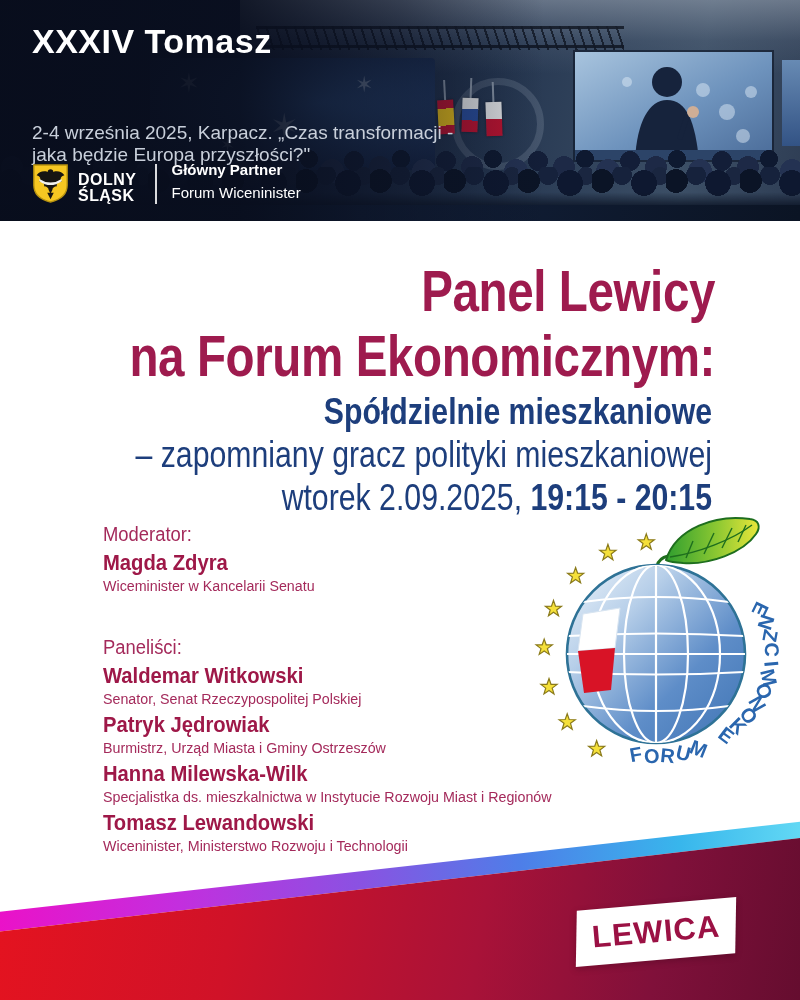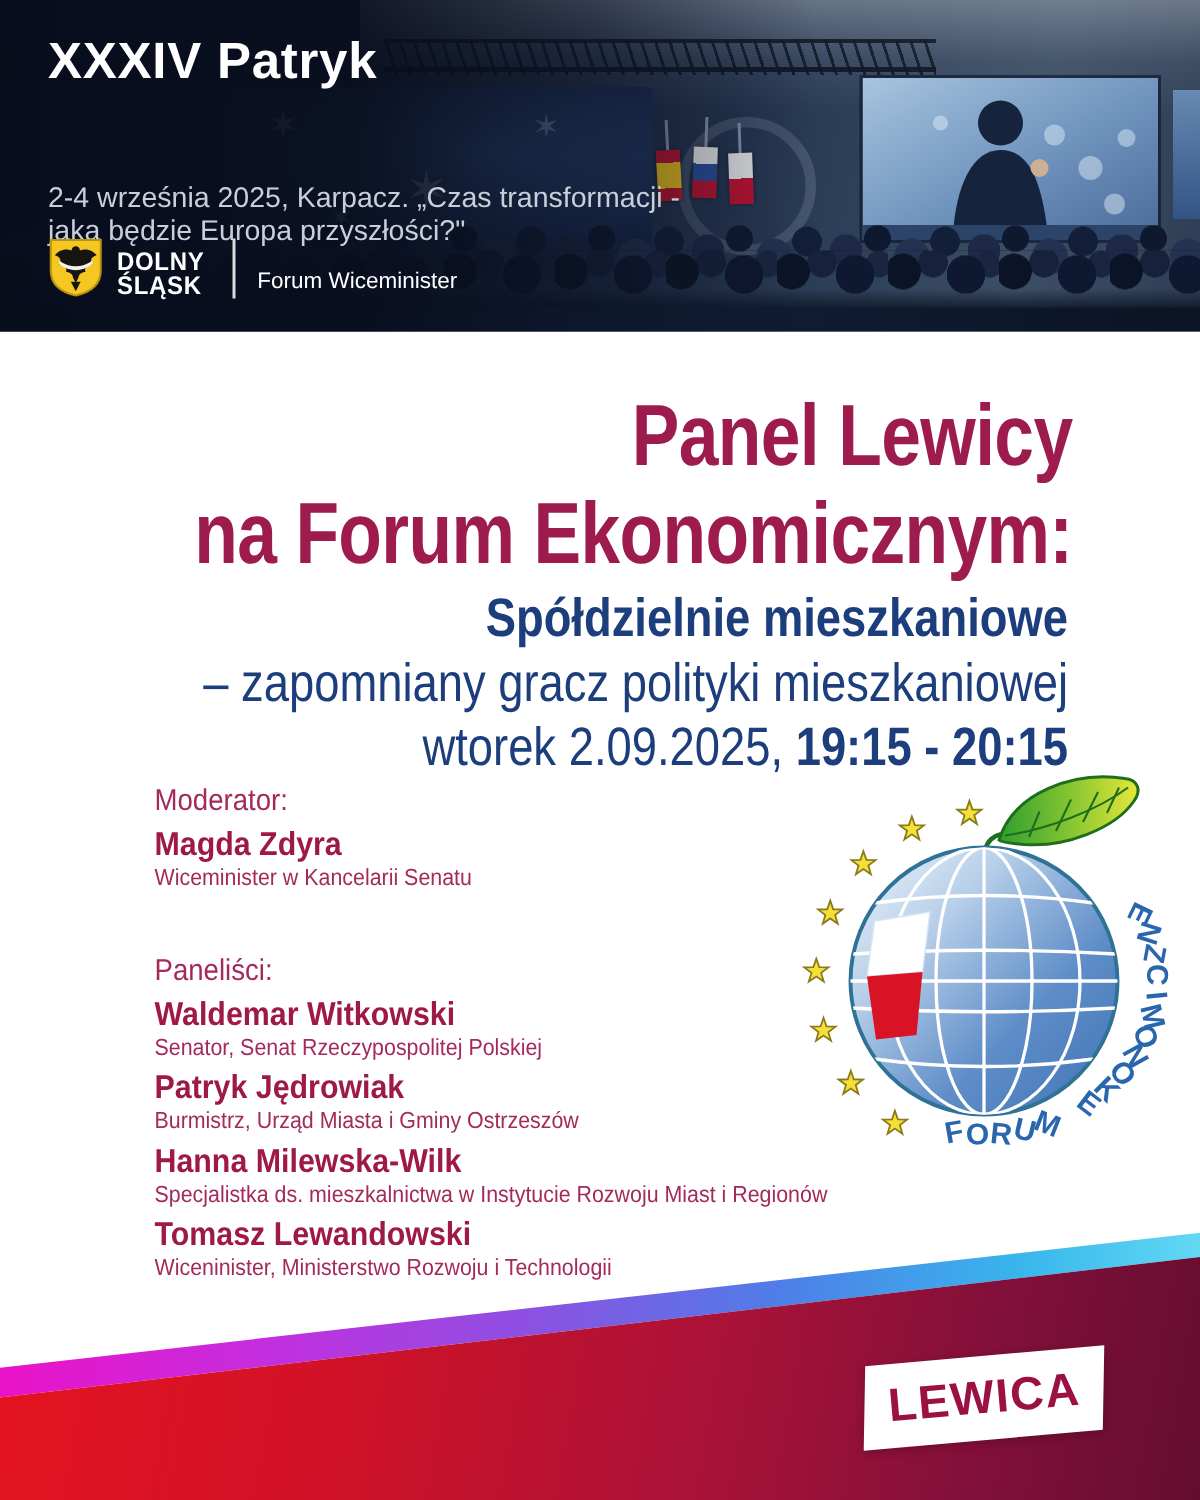--- a/index.html
+++ b/index.html
@@ -138,41 +138,42 @@
     <div class="ph ph-screen2"></div>
     <div class="ph flag flag-es"></div>
     <div class="ph flag flag-ru"></div>
     <div class="ph flag flag-pl"></div>
     <div class="ph ph-crowd1"></div>
     <div class="ph ph-crowd2"></div>
     <div class="ph ph-bottombar"></div>
     <div class="ph ph-shade"></div>
 
     <div class="hdr-title">
-      <div>XXXIV Patryk</div>
+      <div>XXXIV Tomasz</div>
     </div>
     <div class="hdr-sub">2-4 września 2025, Karpacz. „Czas transformacji - jaka będzie Europa przyszłości?"</div>
 
     <div class="partner">
       <svg class="eagle" viewBox="0 0 40 44">
         <path d="M2 2 H38 V24 Q38 38 20 42 Q2 38 2 24 Z" fill="#f6c722" stroke="#b8930f" stroke-width="1.5"></path>
         <g fill="#171512">
           <circle cx="20" cy="9.5" r="3"></circle>
           <path d="M20 11 C14 7 8 9 5 13 C9 14 10 17 8 20 C12 20 14 22 13 25 C16 25 18 27 18 29 L20 33 L22 29 C22 27 24 25 27 25 C26 22 28 20 32 20 C30 17 31 14 35 13 C32 9 26 7 20 11 Z"></path>
           <path d="M16.5 32 L23.5 32 L20 39 Z"></path>
         </g>
         <path d="M8 17 Q20 25 32 17 L32 19.5 Q20 28 8 19.5 Z" fill="#f1f1ee"></path>
       </svg>
       <div class="region">
         <div>DOLNY</div>
         <div>ŚLĄSK</div>
       </div>
       <div class="pdiv"></div>
       <div class="plabel">
-        <div>Forum Wiceminister</div>
+        <div class="l1">Główny Partner</div>
+        <div>Forum Wiceninister</div>
       </div>
     </div>
   </div>
 
   <div class="main-title">
     <div>Panel Lewicy</div>
     <div>na Forum Ekonomicznym:</div>
   </div>
 
   <div class="topic">

